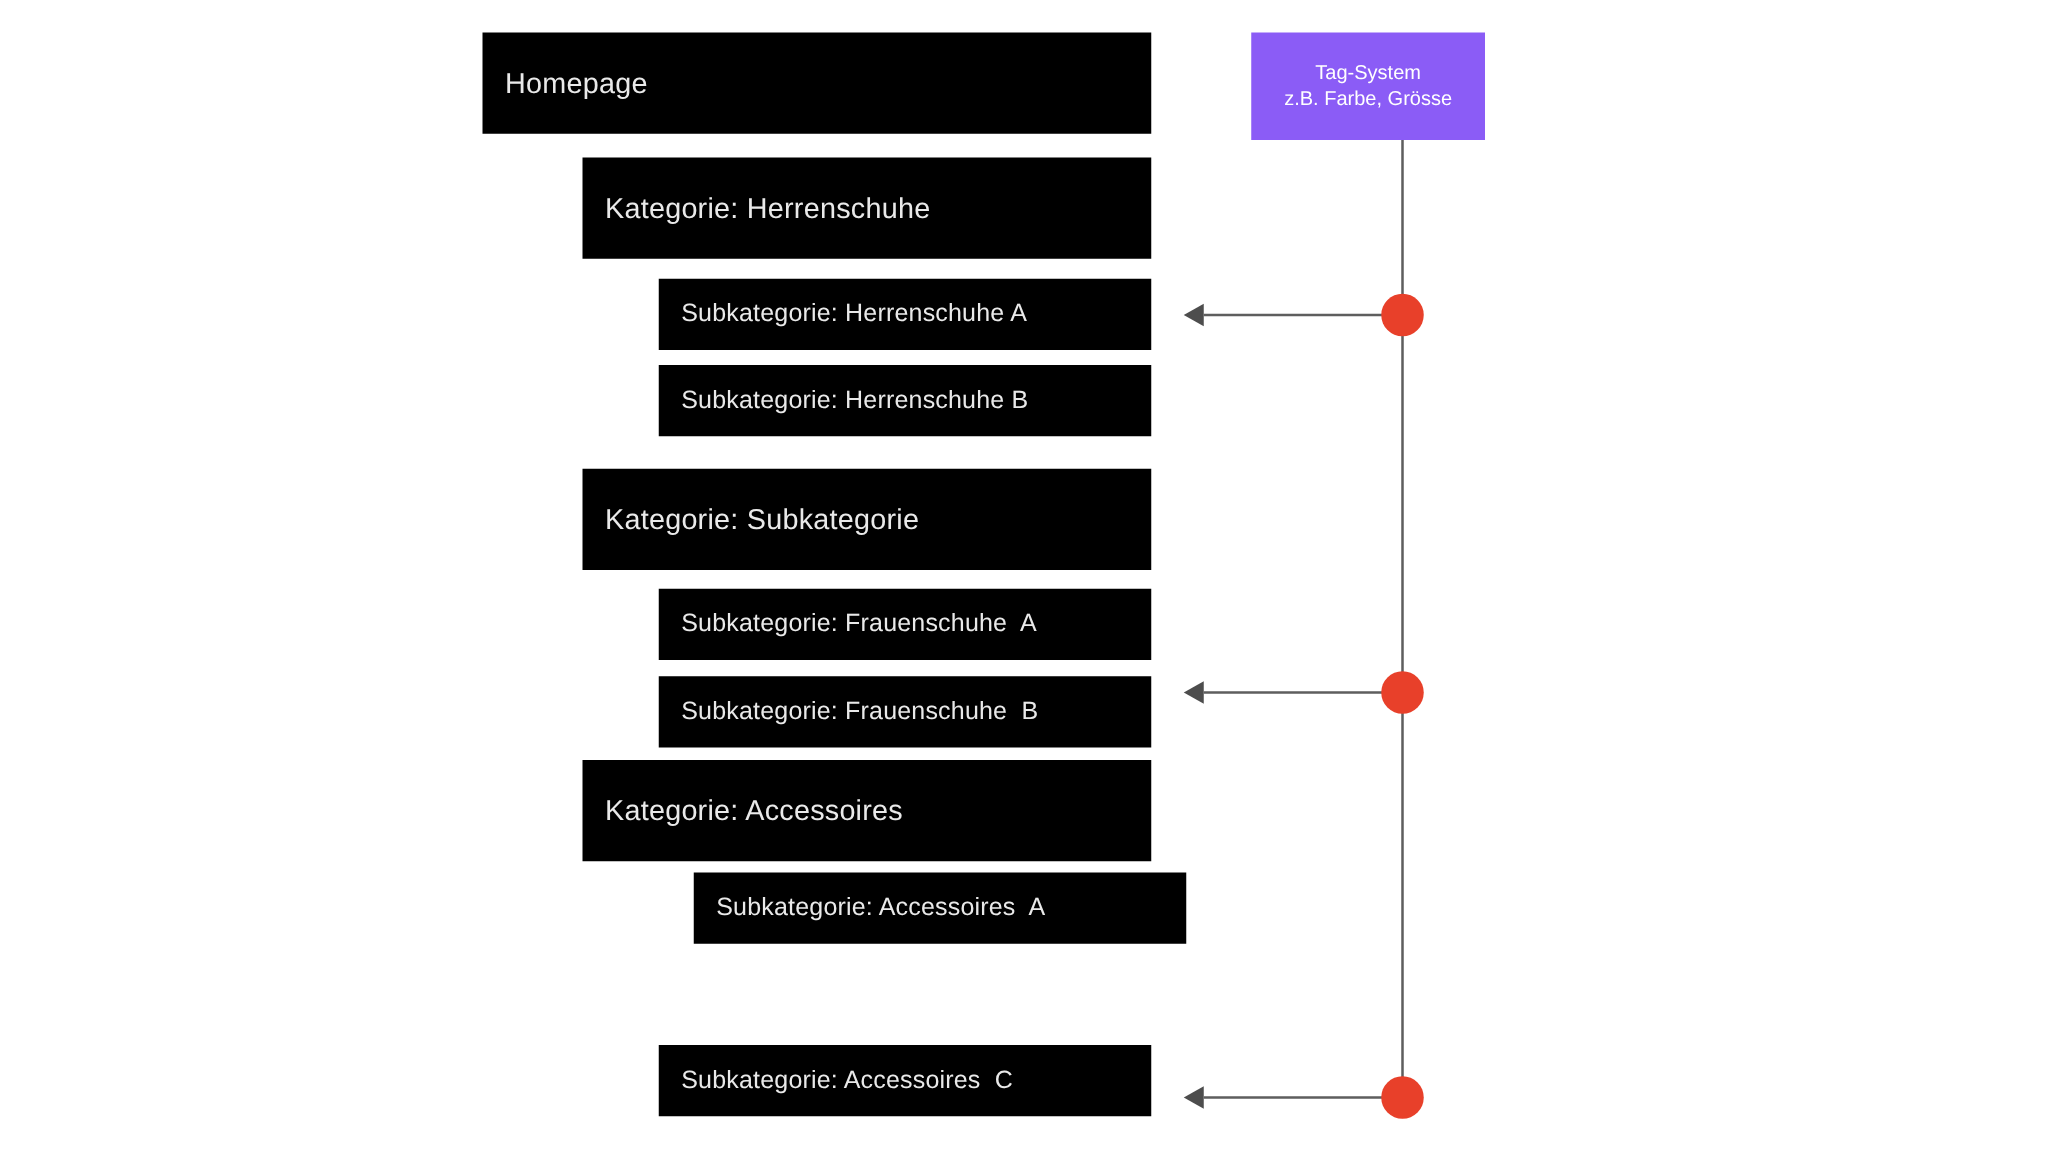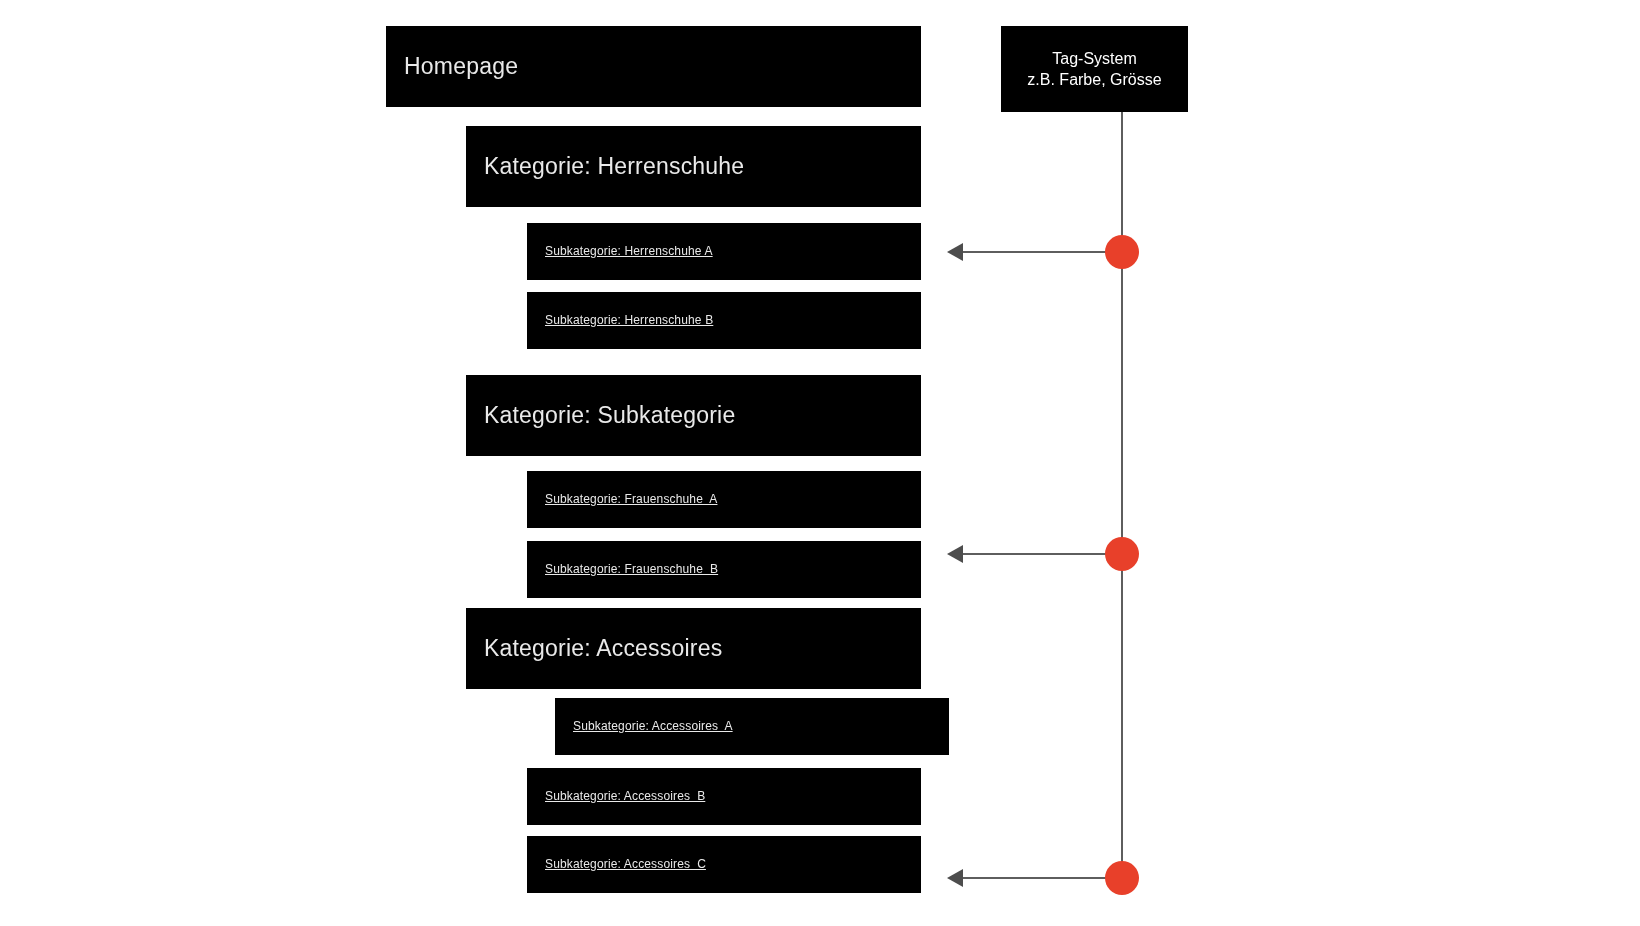--- a/index.html
+++ b/index.html
@@ -66,34 +66,33 @@
     letter-spacing: 0.2px;
   }
 
   .node.subkategorie {
     left: 527px;
     width: 394px;
     height: 57px;
     padding-left: 18px;
   }
   .node.subkategorie .node-label {
-    font-size: 12px;
+    font-size: 20px;
     font-weight: 400;
     letter-spacing: 0.15px;
-    text-decoration: underline;
   }
 
   
   .tag-node {
     position: absolute;
     left: 1001px;
     top: 26px;
     width: 187px;
     height: 86px;
-    background: #000000;
+    background: #8b5cf6;
     color: #ffffff;
     display: flex;
     flex-direction: column;
     align-items: center;
     justify-content: center;
     box-sizing: border-box;
     text-align: center;
   }
   .tag-node .tag-line {
     font-size: 16px;
@@ -172,23 +171,20 @@
   </div>
 
   <div class="node kategorie" style="top:608px;">
     <span class="node-label">Kategorie: Accessoires</span>
   </div>
 
   <div class="node subkategorie" style="top:698px;margin-left:28px;">
     <span class="node-label">Subkategorie: Accessoires  A</span>
   </div>
 
-  <div class="node subkategorie" style="top:768px;">
-    <span class="node-label">Subkategorie: Accessoires  B</span>
-  </div>
 
   <div class="node subkategorie" style="top:836px;">
     <span class="node-label">Subkategorie: Accessoires  C</span>
   </div>
 
   <div class="branch" style="left:963px; top:251px; width:159px;"></div>
   <div class="arrow-head" style="left:947px; top:243px;"></div>
   <div class="dot" style="left:1105px; top:235px;"></div>
 
   <div class="branch" style="left:963px; top:553px; width:159px;"></div>

